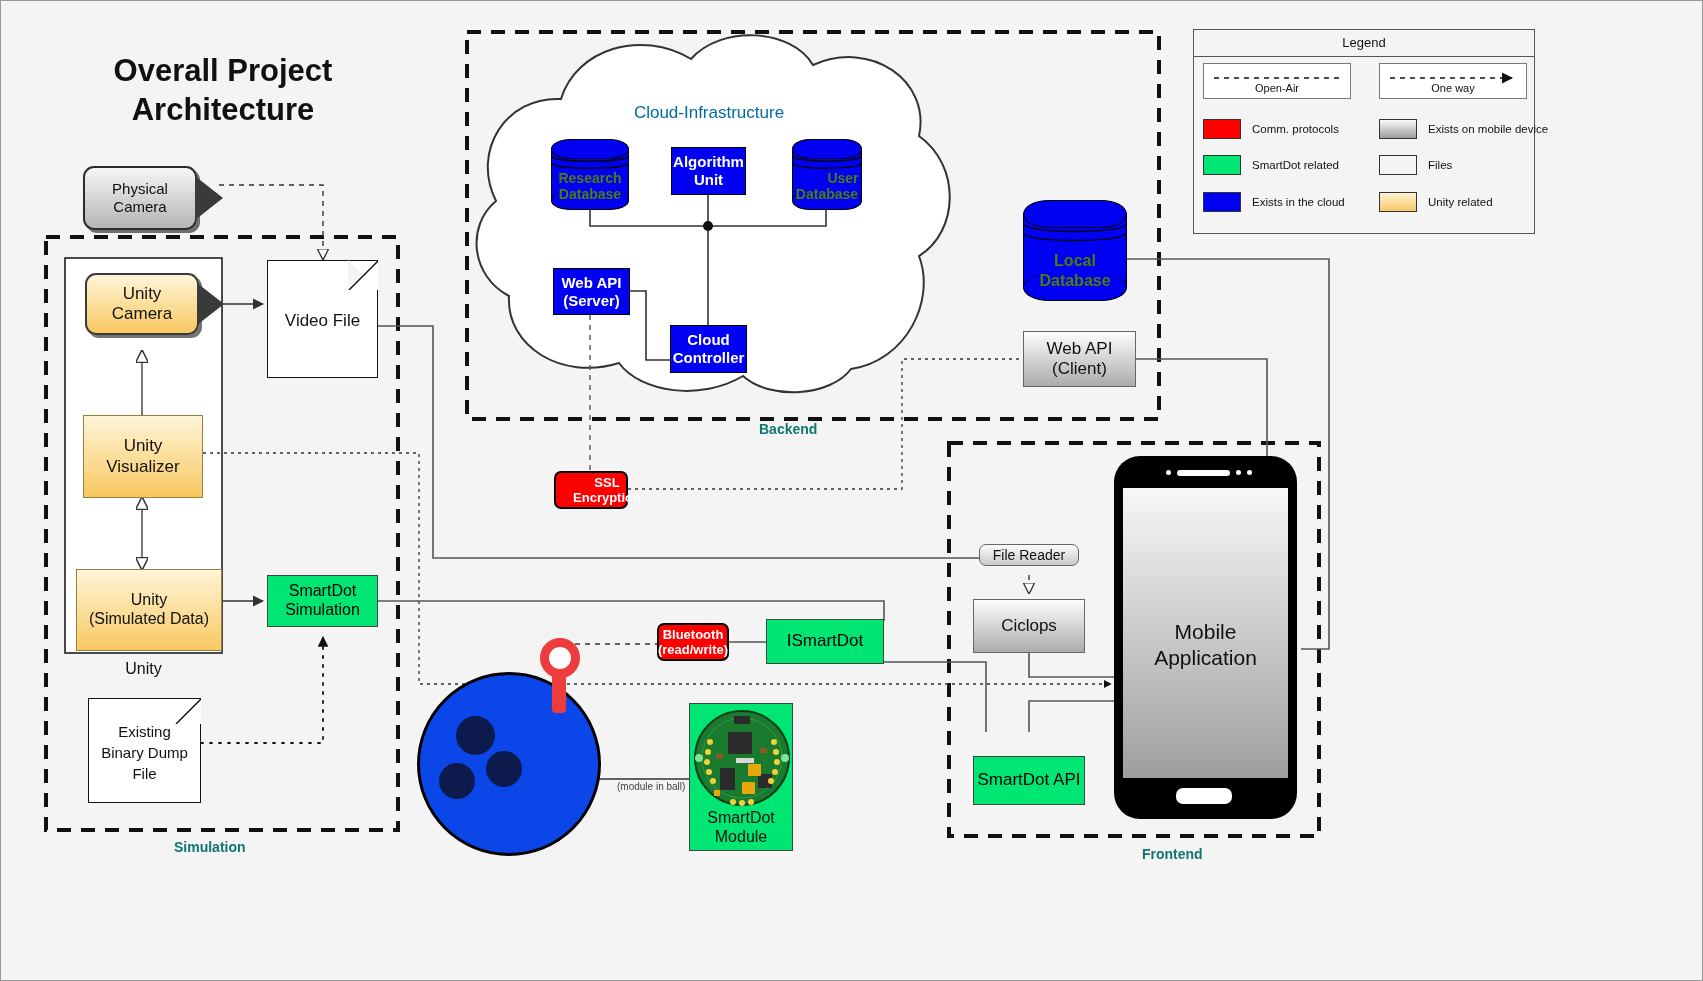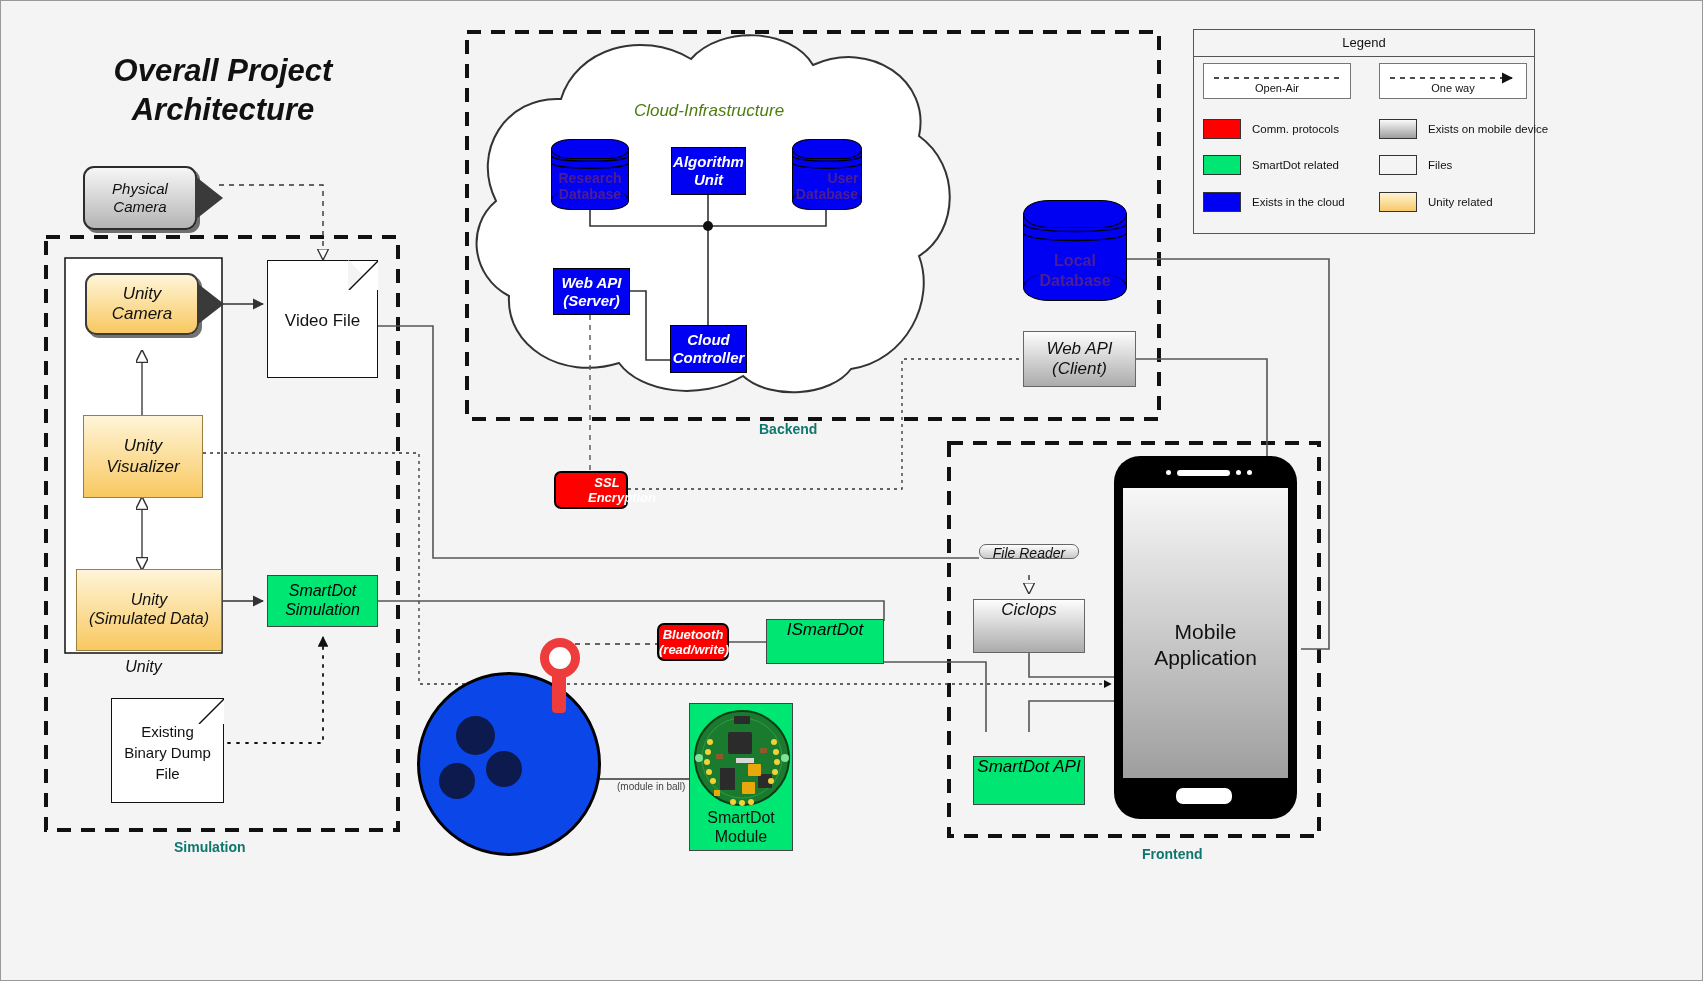--- a/index.html
+++ b/index.html
@@ -3,22 +3,22 @@
 <meta charset="utf-8">
 <style>
   html,body{margin:0;padding:0;background:#fff;}
   body{font-family:"Liberation Sans", sans-serif;}
   #stage{
     position:relative;width:1703px;height:981px;
     background:#f4f4f4;border:1px solid #999;box-sizing:border-box;
     overflow:hidden;
   }
   #svg-layer{position:absolute;left:0;top:0;width:1703px;height:981px;}
-  .node{position:absolute;box-sizing:border-box;display:flex;
-        justify-content:center;text-align:center;line-height:1.18;font-style:italic;}
+  .node{position:absolute;box-sizing:border-box;display:flex;align-items:center;
+        justify-content:center;text-align:center;line-height:1.18;}
   .title{font-size:31px;font-weight:bold;color:#111;line-height:1.25;}
   .grp-label{position:absolute;font-size:14px;font-weight:bold;color:#0f766e;}
 
   
   .blue-box{background:#0000f2;color:#fff;border:1.5px solid #000;
             font-size:15px;font-weight:bold;}
   .green-box{background:#00e673;color:#000;border:1.5px solid #444;font-size:17px;}
   .red-box{background:#ff0000;color:#fff;border:2px solid #000;border-radius:7px;
            font-size:13px;font-weight:bold;}
   .grey-box{background:linear-gradient(#fdfdfd,#ababab);color:#111;
@@ -31,21 +31,21 @@
   
   .cam-body{border-radius:11px;box-shadow:3px 3px 0 rgba(0,0,0,.55);}
   .cam-lens{position:absolute;width:0;height:0;border-style:solid;}
 
   
   .db{position:absolute;}
   .db .body{position:absolute;left:0;right:0;background:#0000f2;
             border-left:1.5px solid #000;border-right:1.5px solid #000;}
   .db .cap{position:absolute;left:0;right:0;background:#0000f2;
            border:1.5px solid #000;border-radius:50%/100%;}
-  .db .lbl{position:absolute;left:0;right:0;color:#4c1d95;font-weight:bold;
+  .db .lbl{position:absolute;left:0;right:0;color:#4d7c0f;font-weight:bold;
            text-align:center;}
 
   
   .file{position:absolute;background:#fff;border:1.5px solid #111;box-sizing:border-box;}
   .file .fold{position:absolute;right:-1px;top:-1px;}
   .file .ftext{position:absolute;left:0;right:0;text-align:center;color:#111;}
 
   
   #legend{position:absolute;background:#f4f4f4;border:1.5px solid #555;box-sizing:border-box;}
   #legend .lg-title{font-size:13px;text-align:center;border-bottom:1.5px solid #555;
@@ -164,21 +164,21 @@
   </svg>
 
   <div class="node title" style="left:92px;top:42px;width:260px;height:96px;flex-direction:column;">
     <span>Overall Project Architecture</span>
   </div>
 
   <div class="grp-label" style="left:758px;top:420px;">Backend</div>
   <div class="grp-label" style="left:173px;top:838px;">Simulation</div>
   <div class="grp-label" style="left:1097px;top:845px;margin-left:44px;">Frontend</div>
   <div class="node" style="left:64px;top:657px;width:157px;height:22px;font-size:16px;color:#111;">Unity</div>
-  <div class="node" style="left:600px;top:100px;width:216px;height:24px;font-size:17px;color:#4d7c0f;">Cloud-Infrastructure</div>
+  <div class="node" style="left:600px;top:100px;width:216px;height:24px;font-size:17px;color:#0369a1;">Cloud-Infrastructure</div>
 
   <div style="position:absolute;left:82px;top:165px;width:138px;height:64px;">
     <div class="node cam-body" style="left:0;top:0;width:114px;height:64px;
                 background:linear-gradient(#f6f6f6,#b4b4b4);border:2px solid #2b2b2b;
                 font-size:15px;color:#111;flex-direction:column;">
       <span>Physical</span>
       <span>Camera</span>
     </div>
     <div class="cam-lens" style="left:112px;top:10px;border-width:22px 0 22px 28px;
                 border-color:transparent transparent transparent #3a3a3a;"></div>
@@ -207,21 +207,21 @@
   <div class="file" style="left:266px;top:259px;width:111px;height:118px;">
     <svg class="fold" width="30" height="30" viewBox="0 0 30 30" style="right:-1px;top:-1px;">
       <path d="M0,0 L30,30 L0,30 Z" fill="#f4f4f4" stroke="none" transform="translate(0,0)"></path>
       <path d="M30,1 L30,30 L1,30 Z" fill="#fff" stroke="none"></path>
       <path d="M30,1 L1,30" stroke="#111" stroke-width="1.4" fill="none"></path>
       <path d="M30,1 L30,30" stroke="#111" stroke-width="0" fill="none"></path>
     </svg>
     <div class="ftext" style="top:50px;font-size:17px;">Video File</div>
   </div>
 
-  <div class="file" style="left:87px;top:697px;width:113px;height:105px;margin-left:23px;">
+  <div class="file" style="left:87px;top:697px;width:113px;height:105px;">
     <svg class="fold" width="26" height="26" viewBox="0 0 26 26" style="right:-1px;top:-1px;">
       <path d="M26,1 L26,26 L1,26 Z" fill="#fff"></path>
       <path d="M26,1 L1,26" stroke="#111" stroke-width="1.4" fill="none"></path>
     </svg>
     <div class="ftext" style="top:24px;font-size:15px;">Existing</div>
     <div class="ftext" style="top:45px;font-size:15px;">Binary Dump</div>
     <div class="ftext" style="top:66px;font-size:15px;">File</div>
   </div>
 
   <div class="node green-box" style="left:266px;top:574px;width:111px;height:52px;flex-direction:column;font-size:16px;">
@@ -283,21 +283,21 @@
     </svg>
     <div class="lbl" style="top:52px;font-size:16px;">Local</div>
     <div class="lbl" style="top:72px;font-size:16px;">Database</div>
   </div>
 
   <div class="node grey-box" style="left:1022px;top:330px;width:113px;height:56px;flex-direction:column;">
     <span>Web API</span>
     <span>(Client)</span>
   </div>
 
-  <div class="node grey-round" style="left:978px;top:543px;width:100px;height:15px;">
+  <div class="node grey-round" style="left:978px;top:543px;width:100px;height:22px;">
     <span>File Reader</span>
   </div>
 
   <div class="node grey-box" style="left:972px;top:598px;width:112px;height:54px;">
     <span>Ciclops</span>
   </div>
 
   <div class="node green-box" style="left:972px;top:731px;width:112px;height:49px;margin-top:24px;">
     <span>SmartDot API</span>
   </div>

